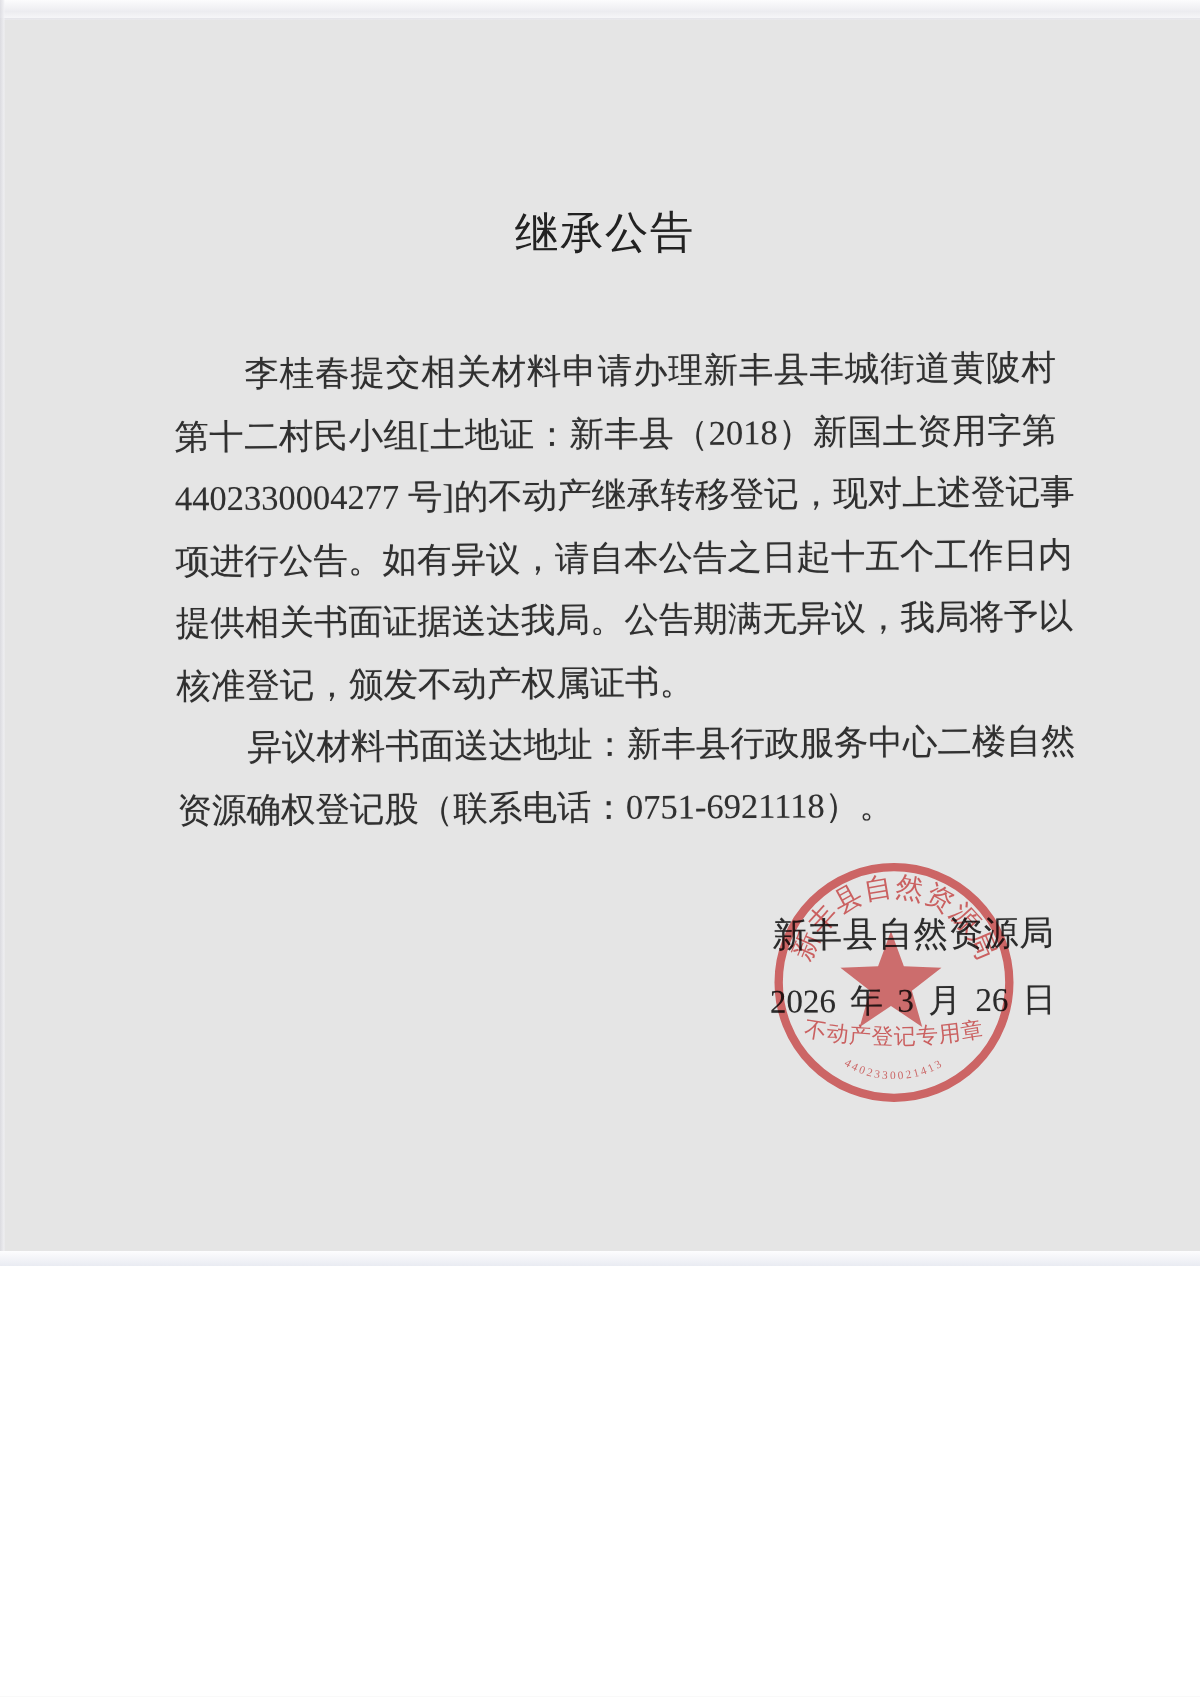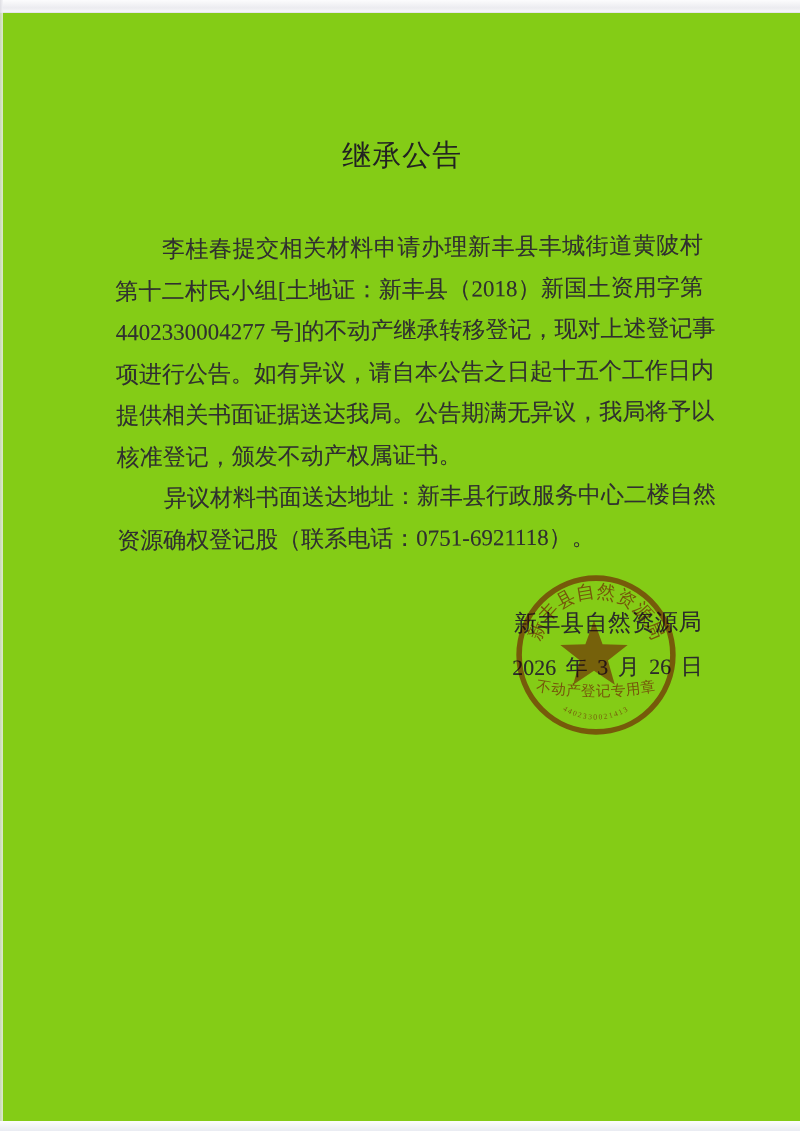--- a/index.html
+++ b/index.html
@@ -3,22 +3,22 @@
 <meta charset="utf-8">
 <style>
   html, body {
     margin: 0;
     padding: 0;
     background: #ffffff;
   }
   .scan {
     position: relative;
     width: 800px;
-    height: 1131px;
-    background: #84cc16;
+    height: 844px;
+    background: #e5e5e5;
     overflow: hidden;
     font-family: "Liberation Serif", "DejaVu Serif", serif;
     color: #2e2e2e;
   }
   
   .edge-top {
     position: absolute; top: 0; left: 0; right: 0; height: 13px;
     background: linear-gradient(180deg, #fcfcfd 0%, #ececf0 60%, #f8f8fa 100%);
   }
   .edge-top::after {

